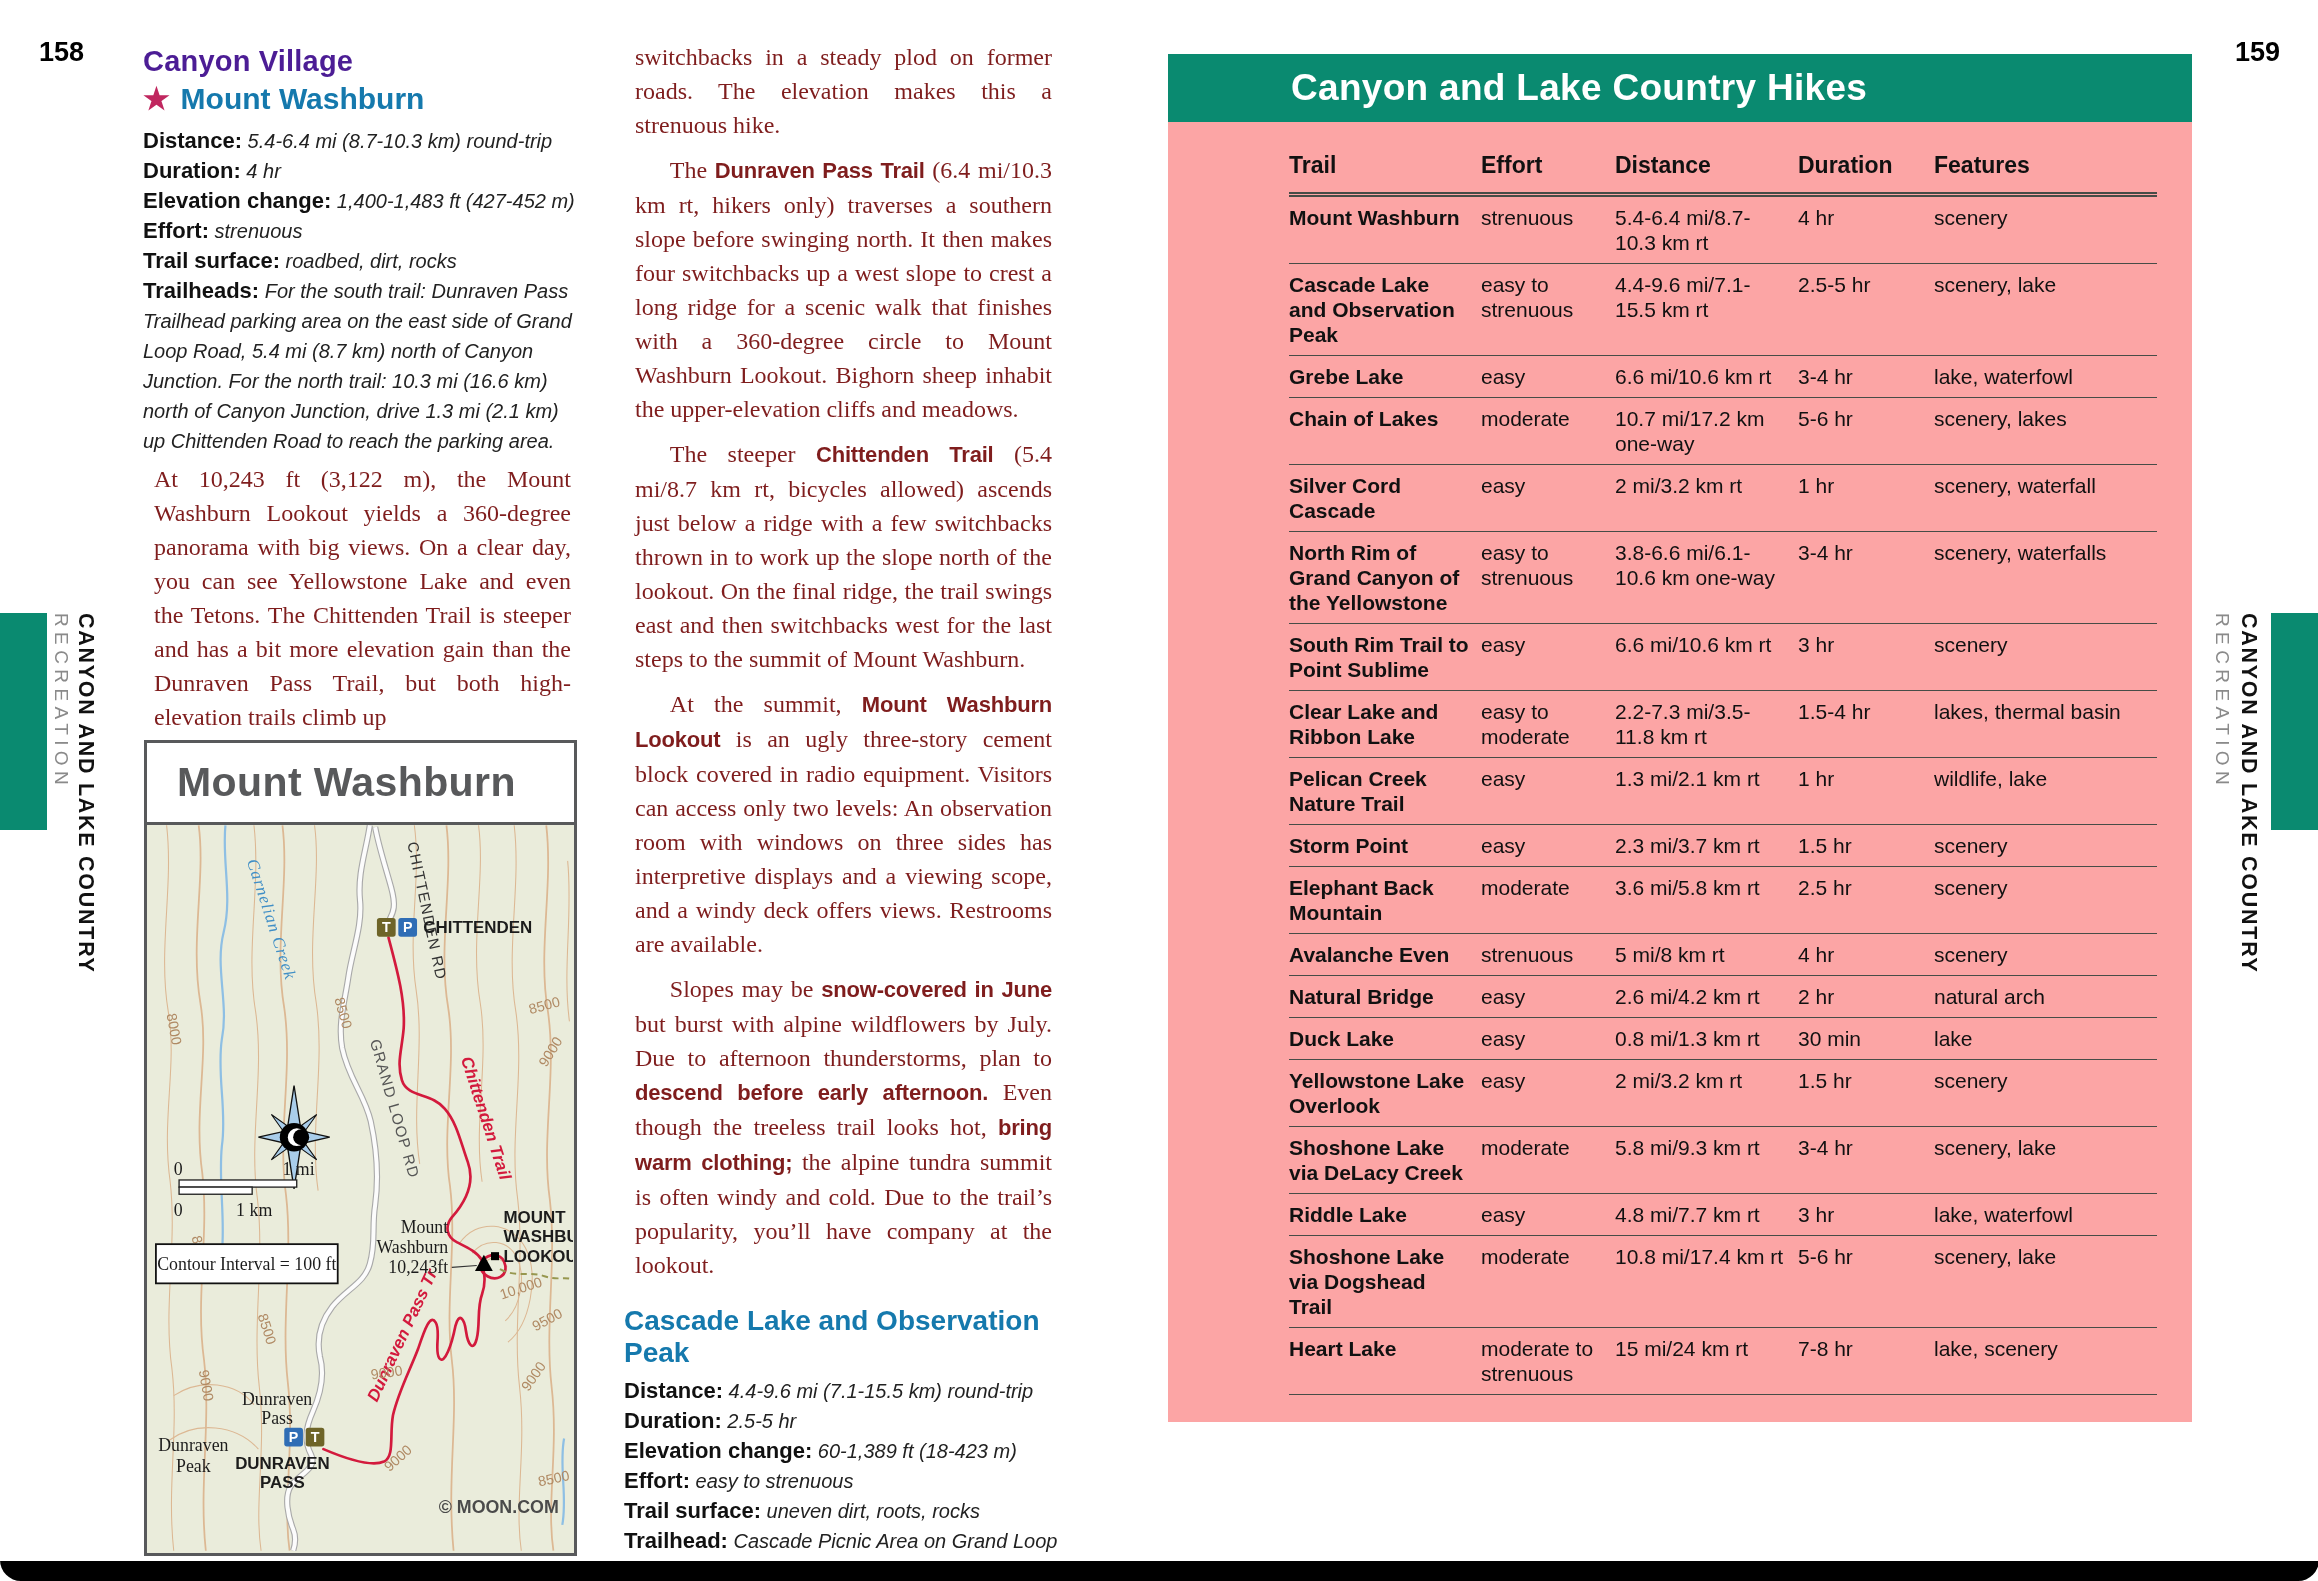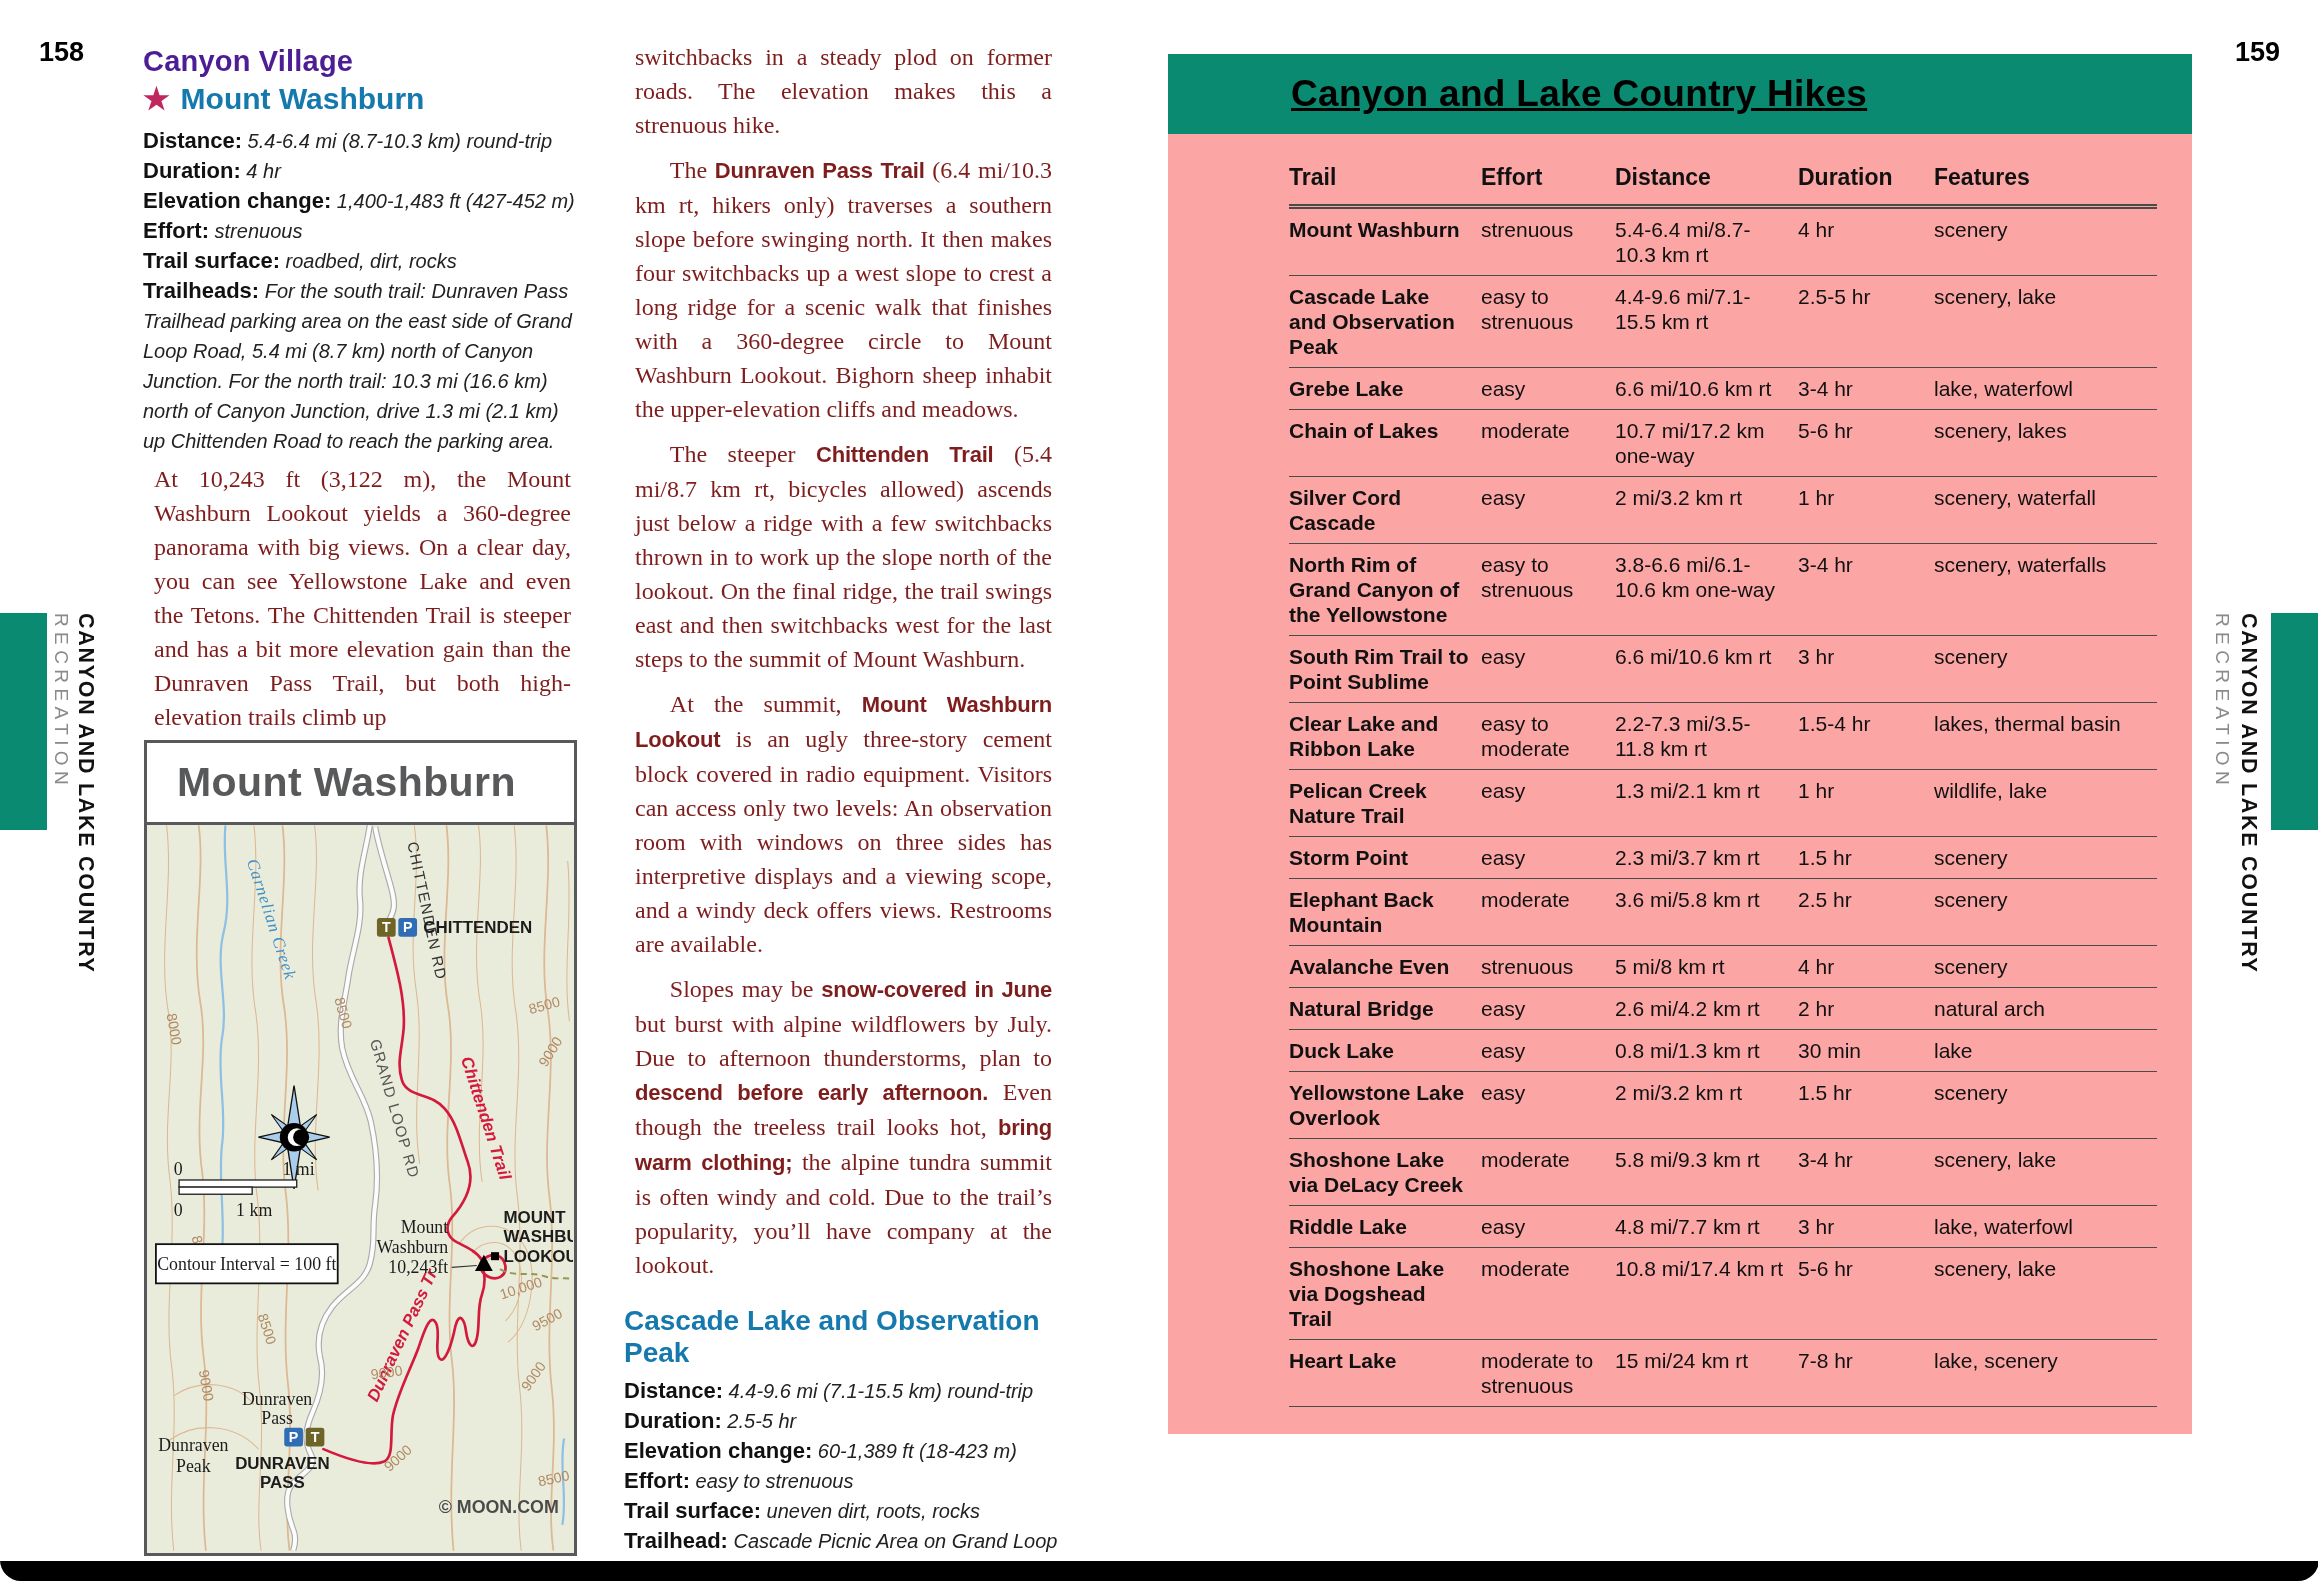--- a/index.html
+++ b/index.html
@@ -28,22 +28,22 @@
   .indent{text-indent:1.45em;}
   h3.cascade{margin:23px 0 7.1px 0;font-size:28px;color:#1579ad;}
 
   
   #mapbox{border:3.6px solid #58595b;width:433px;height:816px;box-sizing:border-box;background:#eaecdb;}
   #maptitle{height:79px;background:#ffffff;border-bottom:3.6px solid #58595b;display:flex;align-items:center;
             padding-left:30px;font-size:41px;font-weight:bold;color:#58595b;letter-spacing:0.4px;}
   #mapbox svg{display:block;}
 
   
-  #tabletitle{background:#0a8a70;height:80px;display:flex;align-items:center;padding-left:123px;
-              color:#000000;font-weight:bold;font-size:37px;letter-spacing:0.3px;text-decoration:underline;}
+  #tabletitle{background:#0a8a70;height:68px;display:flex;align-items:center;padding-left:123px;
+              color:#ffffff;font-weight:bold;font-size:37px;letter-spacing:0.3px;}
   #tablebody{background:#fca5a5;padding:30px 36px 27px 121px;}
   table.hikes{border-collapse:collapse;width:867px;table-layout:fixed;}
   table.hikes th{font-size:23px;font-weight:bold;text-align:left;padding:0 9px 12.5px 0;
                  border-bottom:5.4px double #474c47;}
   table.hikes td{font-size:21px;line-height:25px;vertical-align:top;padding:8px 9px 8px 0;
                  border-bottom:1.8px solid #474c47;}
   td.t{font-weight:bold;}
 
   #bottombar{background:#000;width:2319px;height:20.5px;}
 

